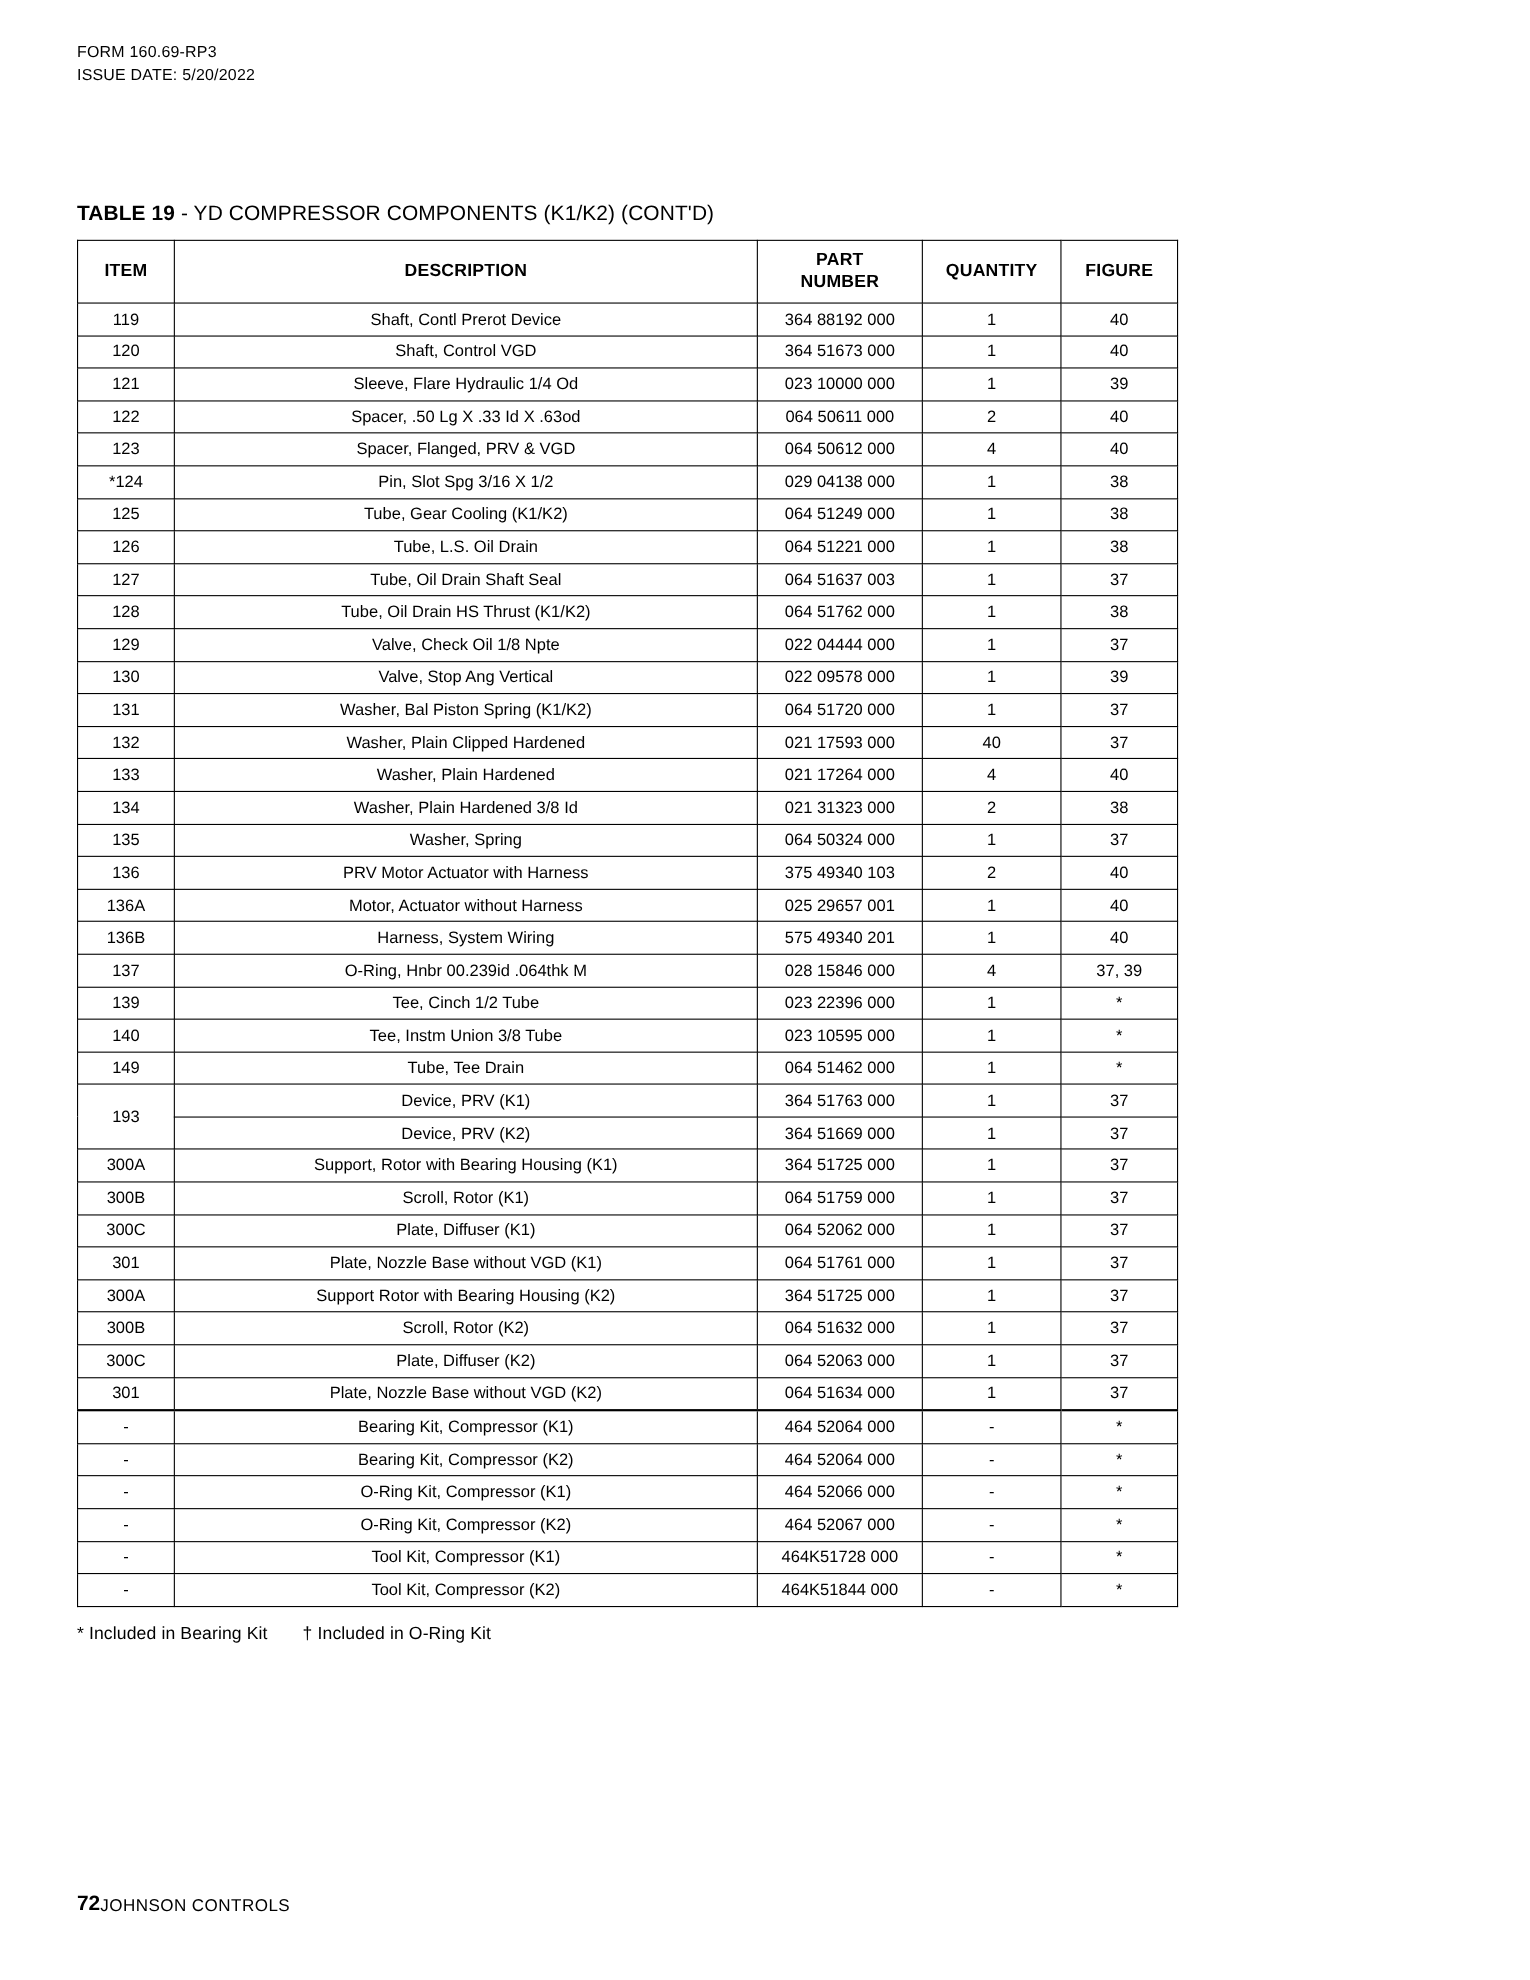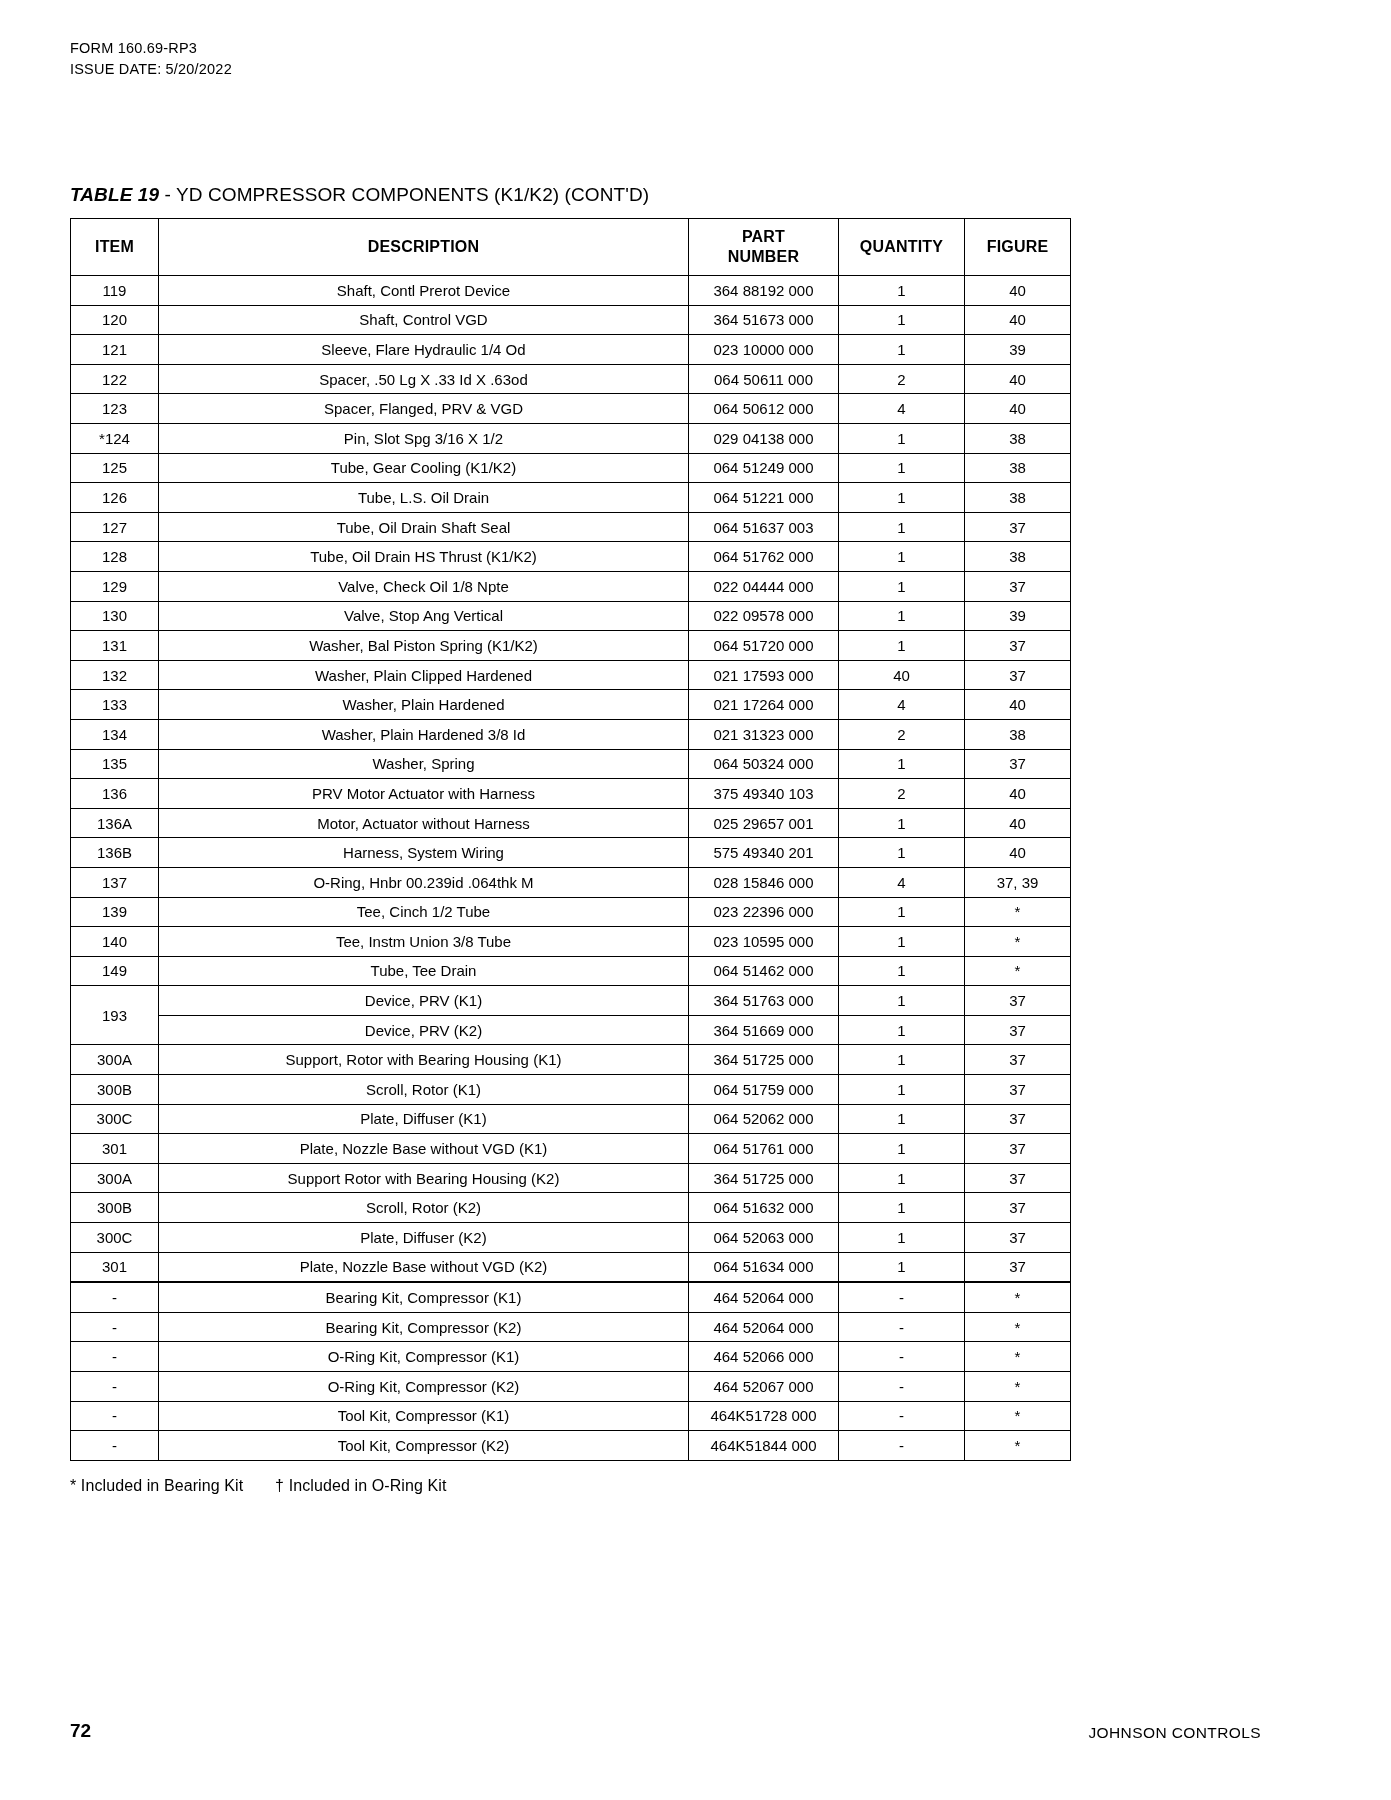--- a/index.html
+++ b/index.html
@@ -30,21 +30,21 @@
     margin-top: 2px;
   }
   .header-line { white-space: pre; }
 
   .table-title {
     margin-top: 104px;
     margin-left: 0px;
     font-size: 19px;
     letter-spacing: 0.1px;
   }
-  .table-title .strong { font-weight: bold; font-style: italic; }
+  .table-title .strong { font-weight: bold; }
 
   table.parts {
     margin-top: 12px;
     border-collapse: collapse;
     width: 1000px;
     table-layout: fixed;
   }
   table.parts th, table.parts td {
     border: 1px solid #000000;
     font-size: 15px;
@@ -96,21 +96,21 @@
     white-space: pre;
     letter-spacing: 0.1px;
   }
 
   .page-footer {
     position: absolute;
     left: 70px;
     right: 70px;
     bottom: 58px;
     display: flex;
-    justify-content: space-between;
+    justify-content: flex-start;
     align-items: flex-end;
   }
   .page-number {
     font-size: 19px;
     font-weight: bold;
   }
   .company {
     font-size: 15.5px;
     letter-spacing: 0.4px;
   }

